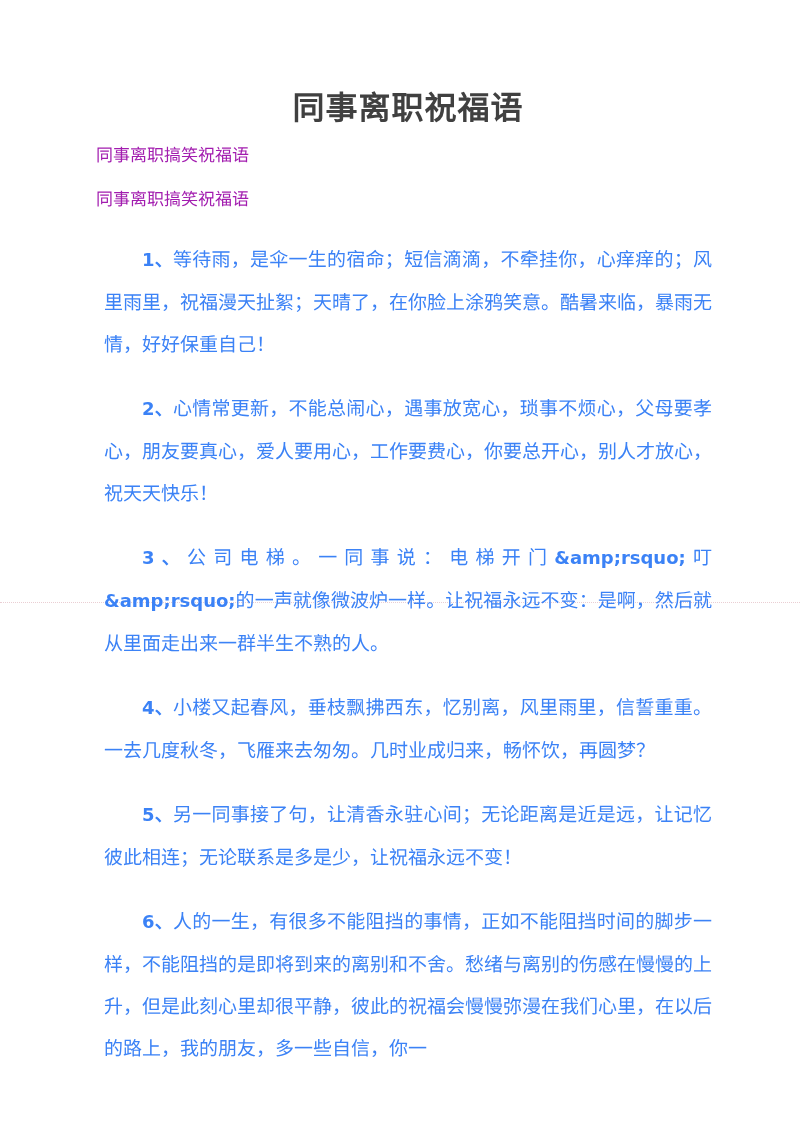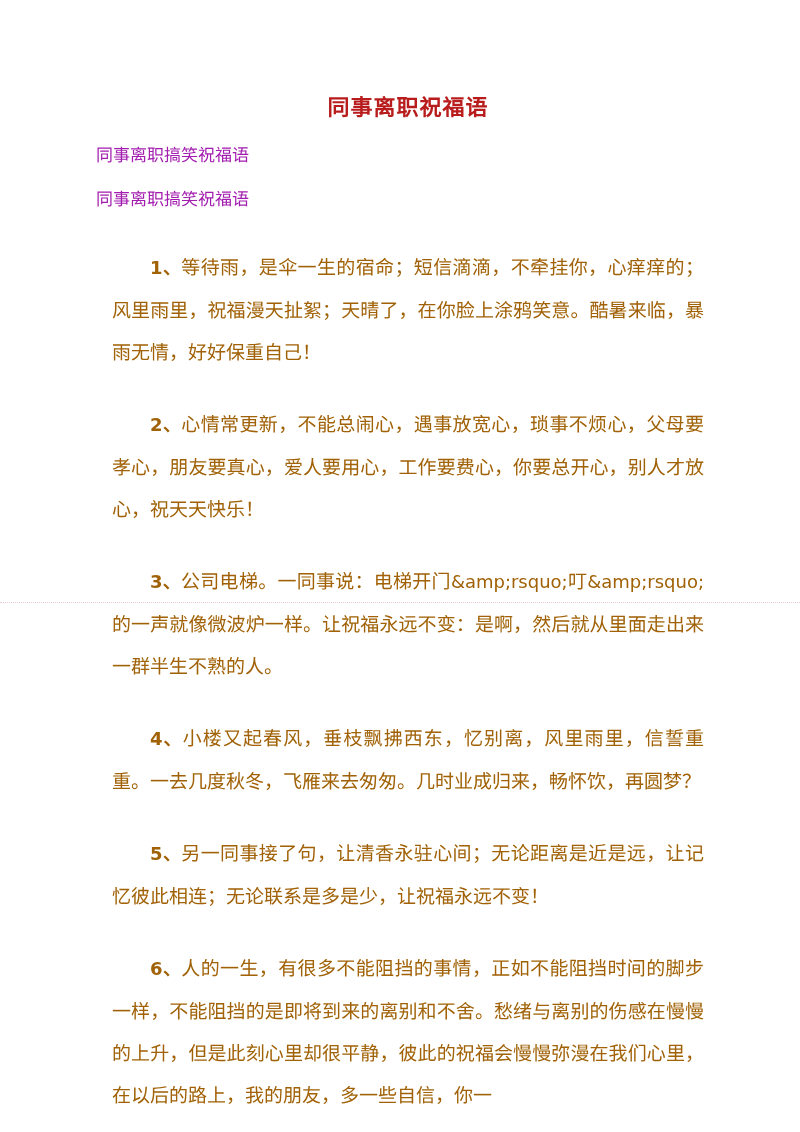--- a/index.html
+++ b/index.html
@@ -39,24 +39,24 @@
     padding: 0 80px 0 96px;
     box-sizing: border-box;
   }
 
   .doc-title {
     margin: 0;
     padding-top: 88px;
     text-align: center;
     font-family: "DejaVu Sans", "Liberation Sans", sans-serif;
     font-weight: 700;
-    font-size: 22px;
+    font-size: 32px;
     line-height: 40px;
     letter-spacing: 1px;
-    color: #b91c1c;
+    color: #404040;
   }
 
   .section-heading {
     margin: 0;
     padding-top: 28px;
     text-indent: 2em;
     font-size: 17px;
     line-height: 30px;
     font-family: "DejaVu Serif", "Liberation Serif", serif;
     color: #000000;
@@ -65,39 +65,39 @@
   .plain-line {
     margin: 0;
     padding-top: 14px;
     font-size: 17px;
     line-height: 30px;
     color: #a21caf;
     font-family: Liberation Mono, monospace;
   }
 
   .body-para {
-    margin: 16px;
+    margin: 8px;
     padding-top: 14px;
     text-indent: 2em;
     font-size: 19px;
     line-height: 42px;
     text-align: justify;
     text-justify: inter-ideograph;
-    color: #a16207;
+    color: #3b82f6;
   }
 
   .body-para .num {
     font-family: "DejaVu Sans", "Liberation Sans", sans-serif;
     font-weight: 700;
     font-size: 18px;
   }
 
   .entity {
     font-family: "DejaVu Sans", "Liberation Sans", sans-serif;
-    font-weight: 400;
+    font-weight: 700;
     font-size: 18px;
   }
 </style>
 </head>
 <body>
 
 <div class="page">
 
   <div class="page-separator"></div>
 

